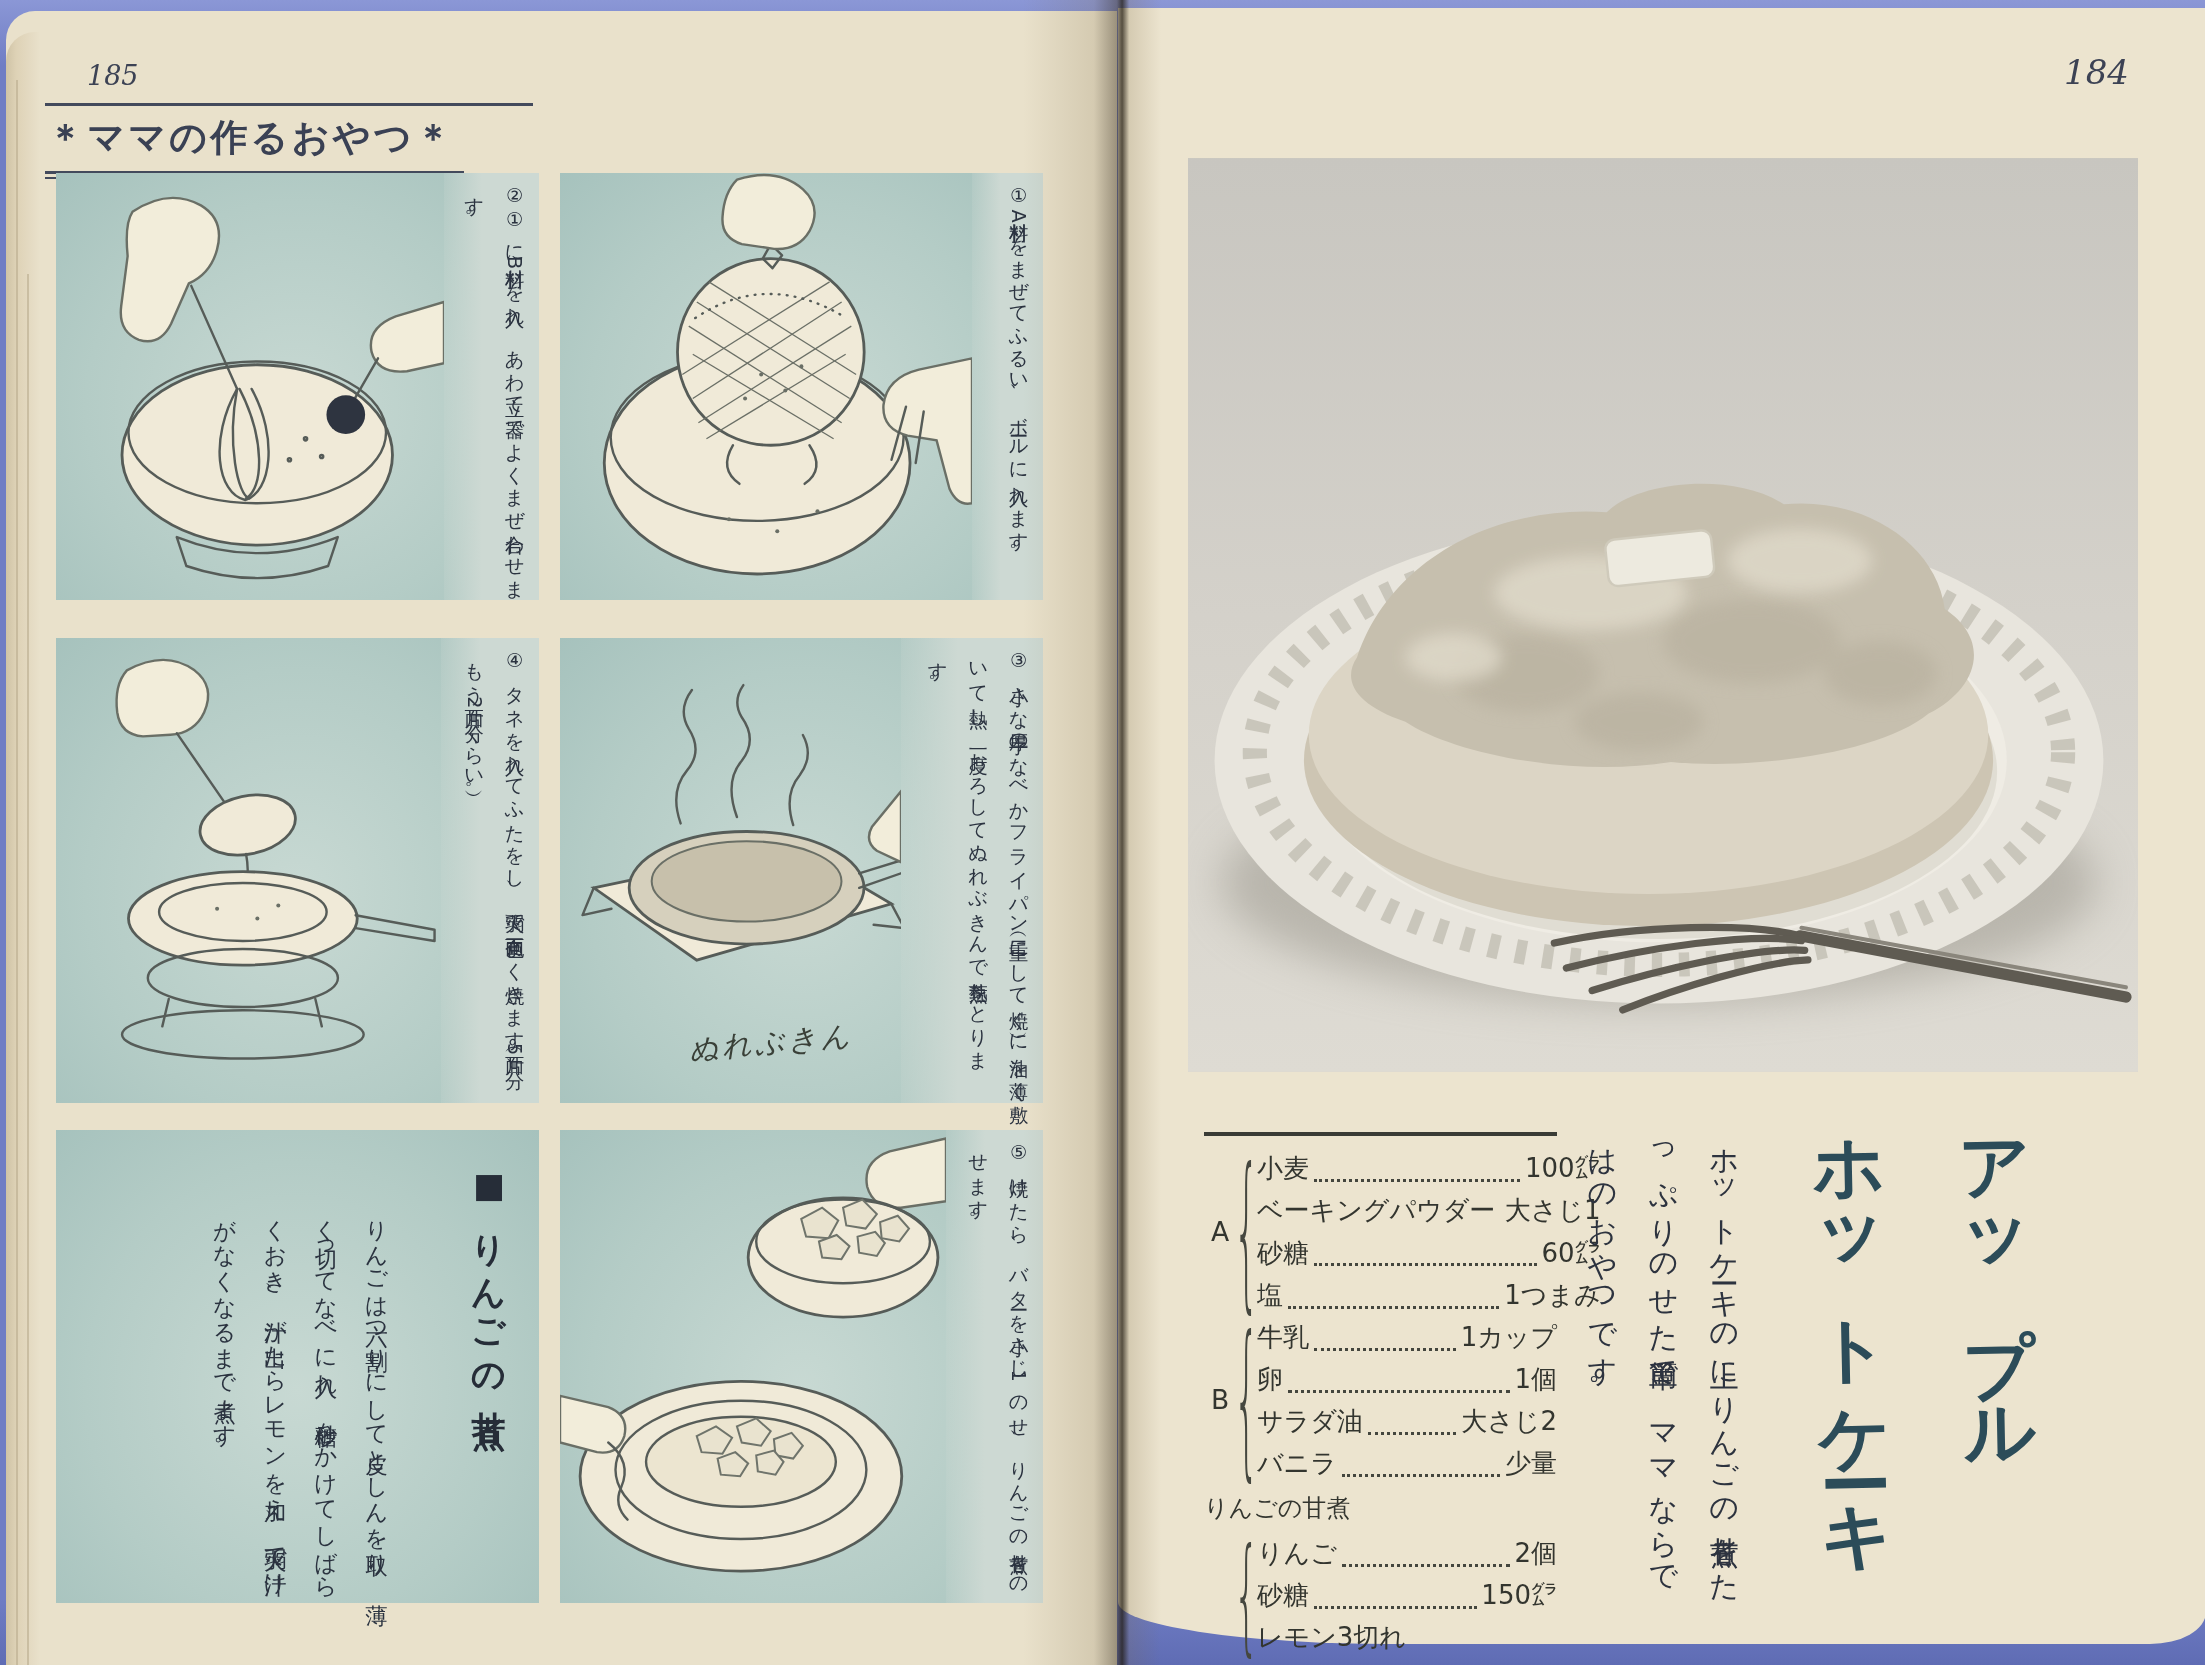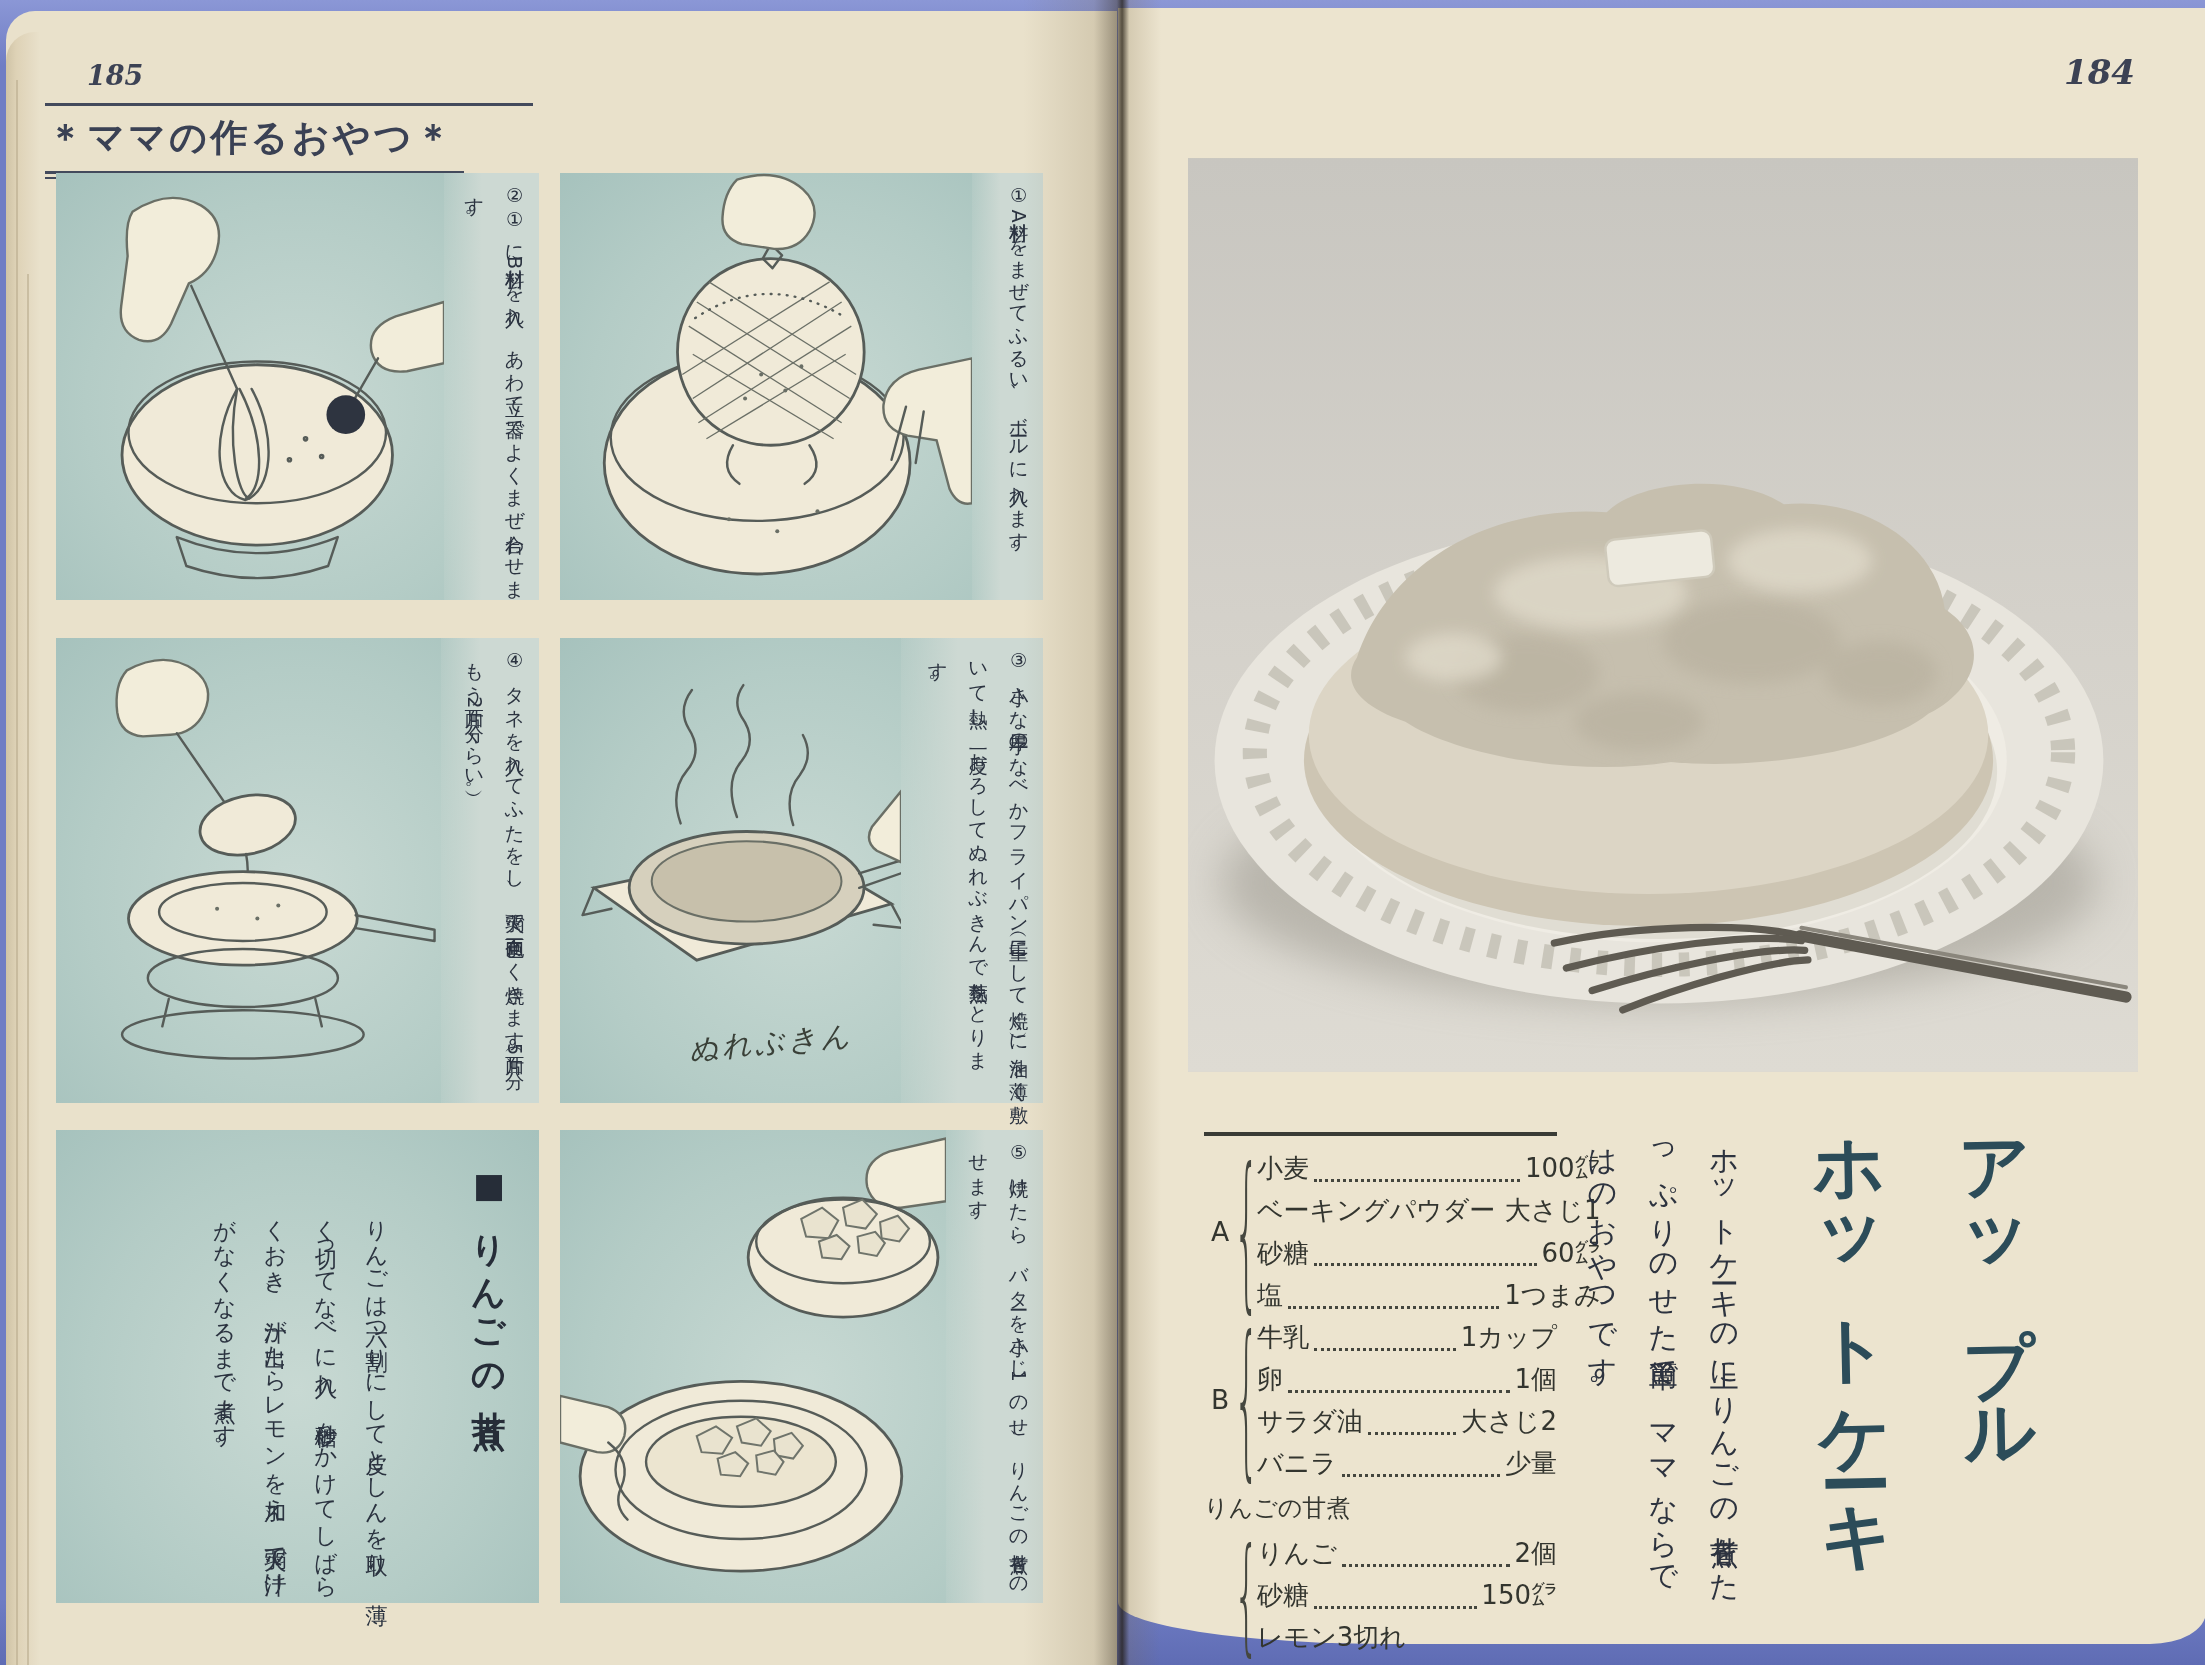--- a/index.html
+++ b/index.html
@@ -13,21 +13,21 @@
   .page-left-edge{position:absolute;left:0;top:21px;width:34px;height:1644px;
              background:linear-gradient(90deg,#cfc3a6 0%,#ded2b6 30%,#e4dac2 70%,#e9e1cb 100%);
              border-top-left-radius:29px;}
   .edge-line{position:absolute;top:48px;bottom:0;width:1.6px;background:#b9ac8e;opacity:.6;}
   .page-right{position:absolute;left:1118px;top:8px;width:1088px;height:1636px;
              background:#ece4cf;border-bottom-left-radius:274px 42px;border-bottom-right-radius:56px 32px;}
   .gutter{position:absolute;left:1023px;top:0px;width:177px;height:1665px;pointer-events:none;
           background:linear-gradient(90deg,rgba(120,100,60,0) 0%,rgba(120,100,60,.18) 40%,rgba(60,48,28,.45) 53%,rgba(35,28,16,.75) 56%,rgba(120,100,60,.20) 60%,rgba(120,100,60,0) 78%);}
 
   
-  .folio{font-family:"DejaVu Serif",serif;font-style:italic;font-weight:700;color:#3c4254;}
+  .folio{font-family:"DejaVu Serif",serif;font-style:italic;font-weight:400;color:#3c4254;}
   .folio-left{position:absolute;left:87px;top:60px;font-size:27px;}
   .rule-185{position:absolute;left:45px;top:103px;width:488px;height:3.2px;background:#434a5c;}
   .title-main{position:absolute;left:47px;top:113px;font-size:37px;font-weight:700;
               letter-spacing:3.2px;color:#3a4154;}
   .rule-title{position:absolute;left:45px;top:171px;width:419px;height:8px;
               border-top:3.2px solid #434a5c;border-bottom:2.4px solid #434a5c;box-sizing:border-box;}
 
   
   .panel{position:absolute;background:radial-gradient(ellipse at 50% 55%, #c8d9d3 0%, #b4ccc6 62%, #a6c2bd 100%);}
   .illu{position:absolute;left:0;top:0;bottom:0;}

